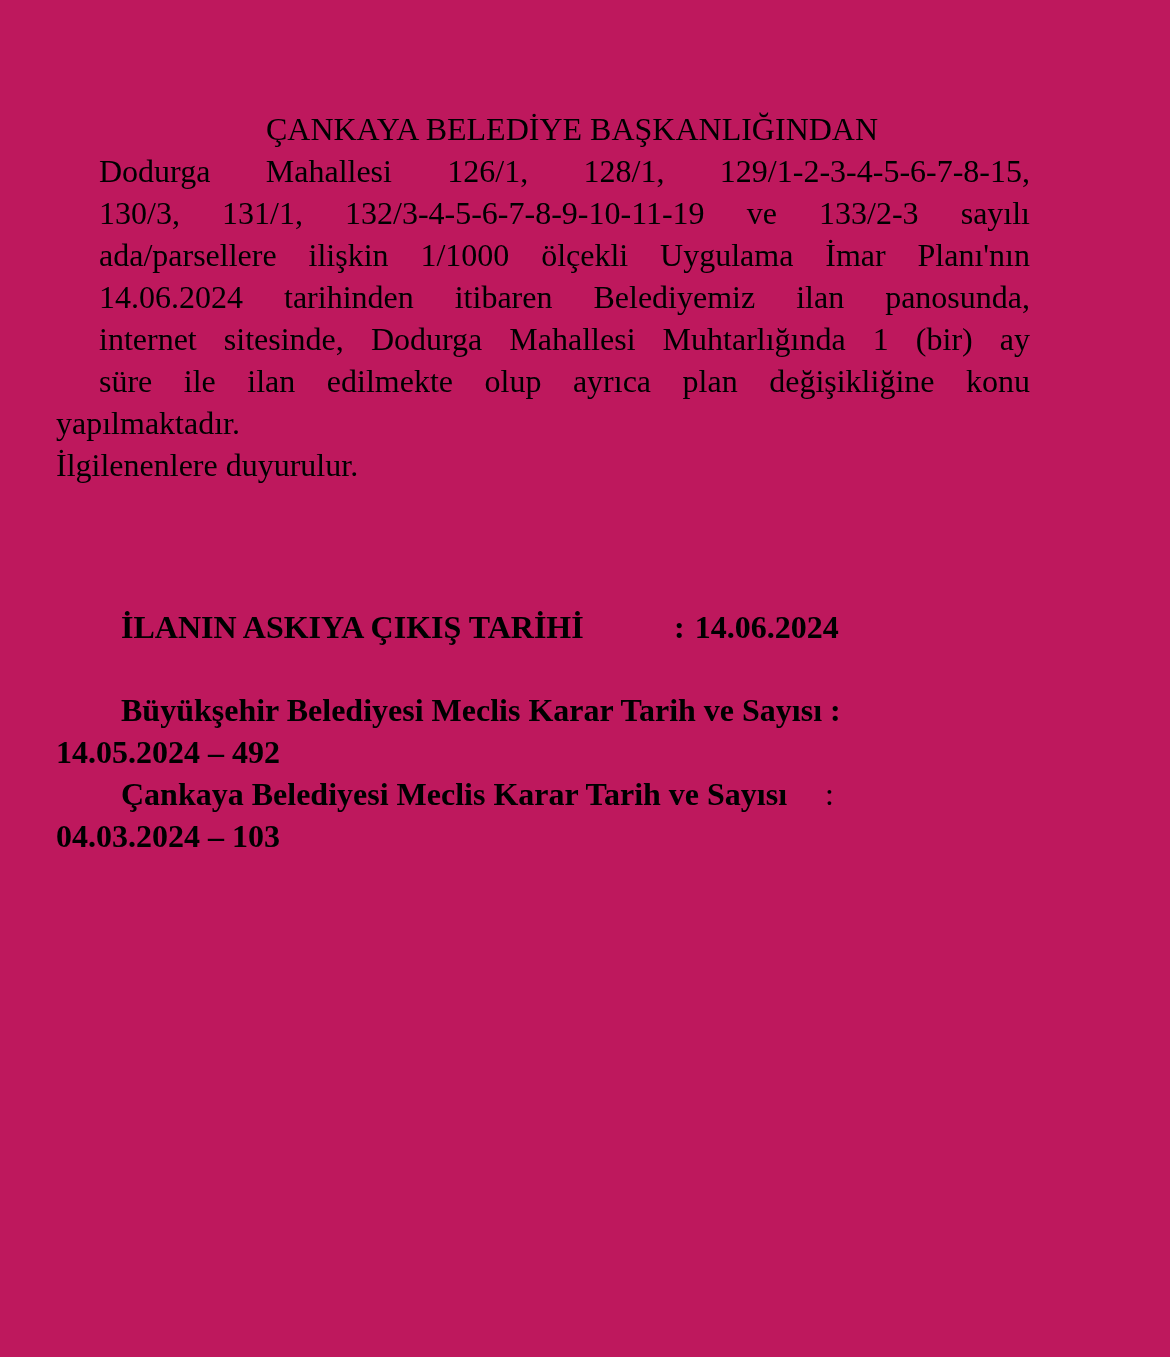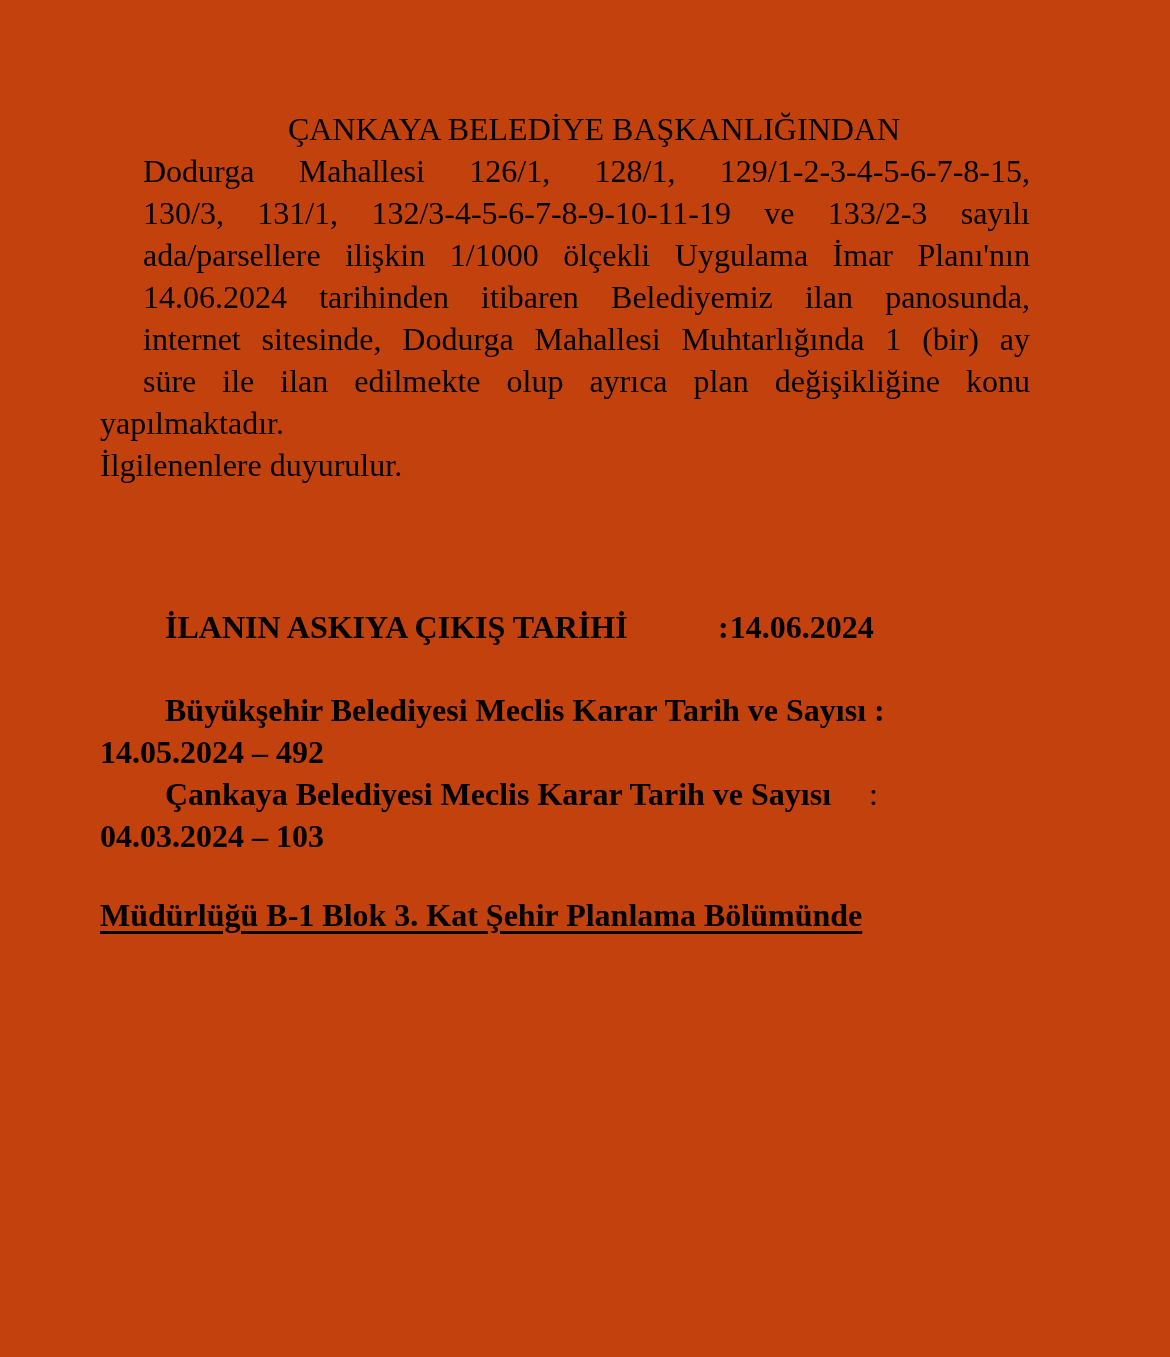--- a/index.html
+++ b/index.html
@@ -13,22 +13,22 @@
     color: #000000;
     font-family: "Liberation Serif", "DejaVu Serif", serif;
     font-size: 32px;
     line-height: 42px;
     overflow: hidden;
   }
   .page {
     box-sizing: border-box;
     width: 1170px;
     height: 1357px;
-    padding: 108px 140px 0 100px;
-    background: #c2410c;
+    padding: 108px 140px 0 56px;
+    background: #be185d;
   }
   .doc-title {
     text-align: center;
     margin-left: 58px;
     white-space: nowrap;
   }
   .jline {
     text-align: justify;
     text-align-last: justify;
     margin-left: 43px;
@@ -42,21 +42,21 @@
   }
   .date-row {
     padding-left: 65px;
     white-space: nowrap;
   }
   .date-label {
     display: inline-block;
     width: 553px;
   }
   .date-value {
-    margin-left: 1px;
+    margin-left: 10px;
   }
   .decisions-block {
     margin-top: 41px;
     font-weight: bold;
   }
   .decision-title {
     padding-left: 65px;
     white-space: nowrap;
   }
   .decision-colon {
@@ -99,16 +99,15 @@
   </div>
 
   <div class="decisions-block">
     <div class="decision-title">Büyükşehir Belediyesi Meclis Karar Tarih ve Sayısı :</div>
     <div class="plain-line">14.05.2024 – 492</div>
     <div class="decision-title"><span>Çankaya Belediyesi Meclis Karar Tarih ve Sayısı</span><span class="decision-colon">:</span></div>
     <div class="plain-line">04.03.2024 – 103</div>
   </div>
 
   <div class="footer-block">
-    <div><span class="u">Müdürlüğü B-1 Blok 3. Kat Şehir Planlama Bölümünde</span></div>
   </div>
 
 </div>
 
 </body></html>

